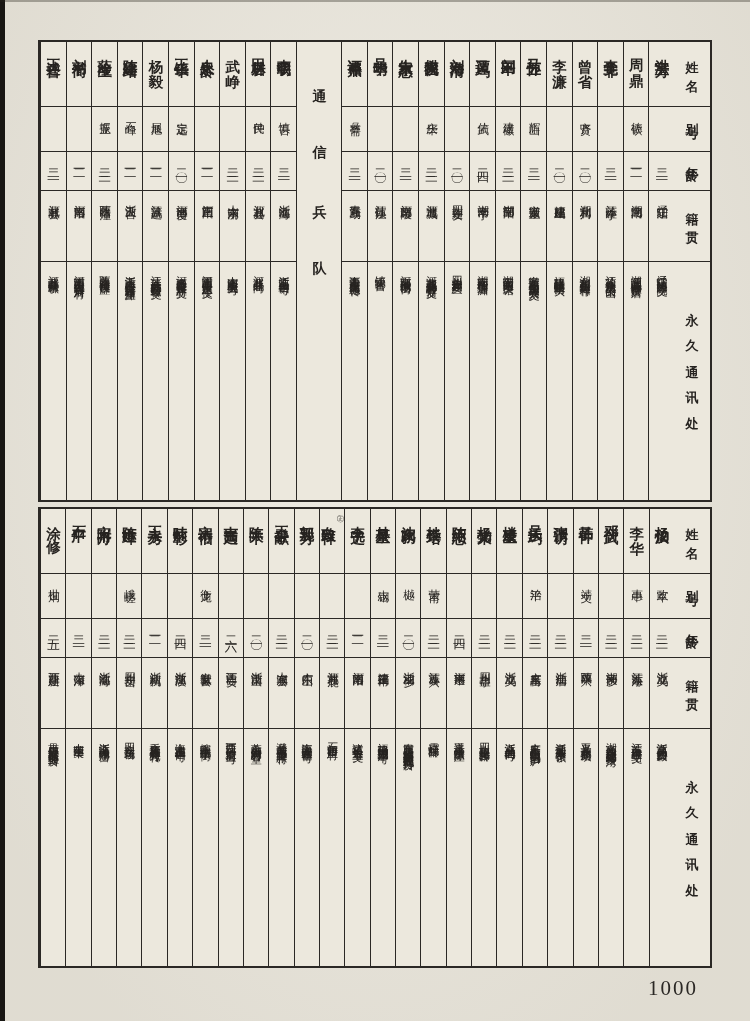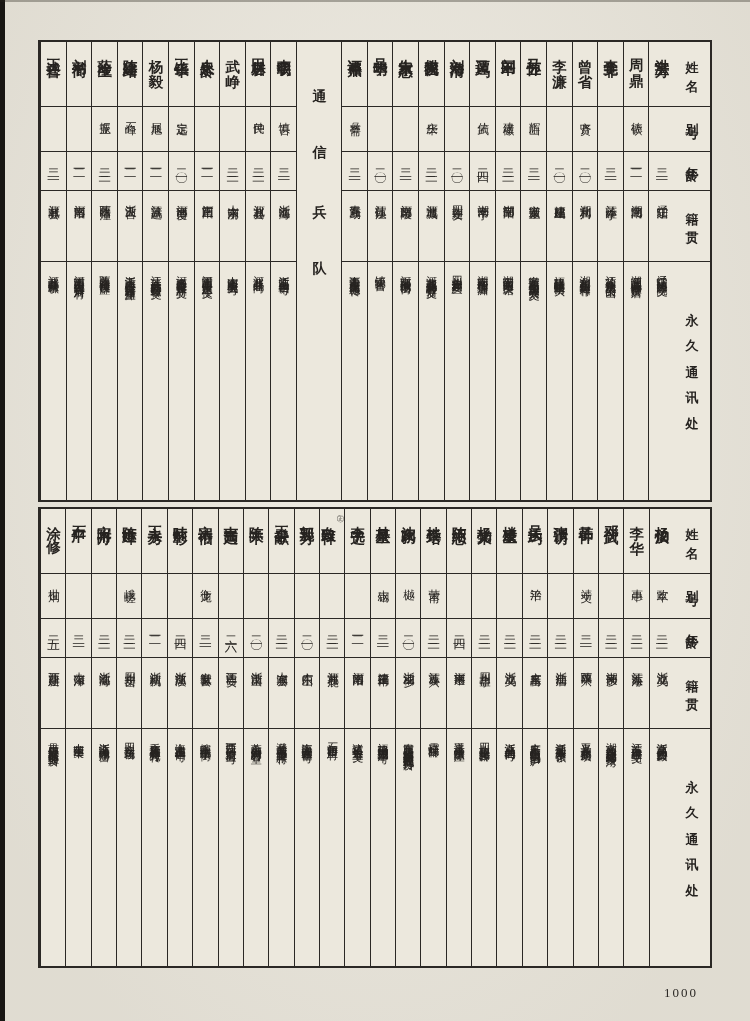--- a/index.html
+++ b/index.html
@@ -51,21 +51,21 @@
   .mark{font-size:8px;letter-spacing:0;}
   .lbl{font-weight:700;}
   .lbl-name{font-size:13px;padding-top:9px;letter-spacing:18px;}
   .lbl-alias{font-size:13px;padding-top:6px;letter-spacing:4px;}
   .lbl-age{font-size:13px;padding-top:5px;letter-spacing:1px;}
   .lbl-native{font-size:13px;padding-top:12px;letter-spacing:18px;}
   .lbl-addr{font-size:13px;padding-top:40px;letter-spacing:26px;}
   .section-note{font-size:14px;font-weight:700;padding-top:34px;letter-spacing:58px;}
   .page-number{
     position:absolute;right:52px;bottom:20px;
-    font-size:13px;letter-spacing:2px;color:#2b2825;
+    font-size:21px;letter-spacing:2px;color:#2b2825;
     font-family:"Liberation Serif","DejaVu Serif",serif;
   }
 </style>
 </head>
 <body>
 
 <div class="page">
   <div class="edge-left"></div>
   <div class="edge-top"></div>
   <div class="frame">

